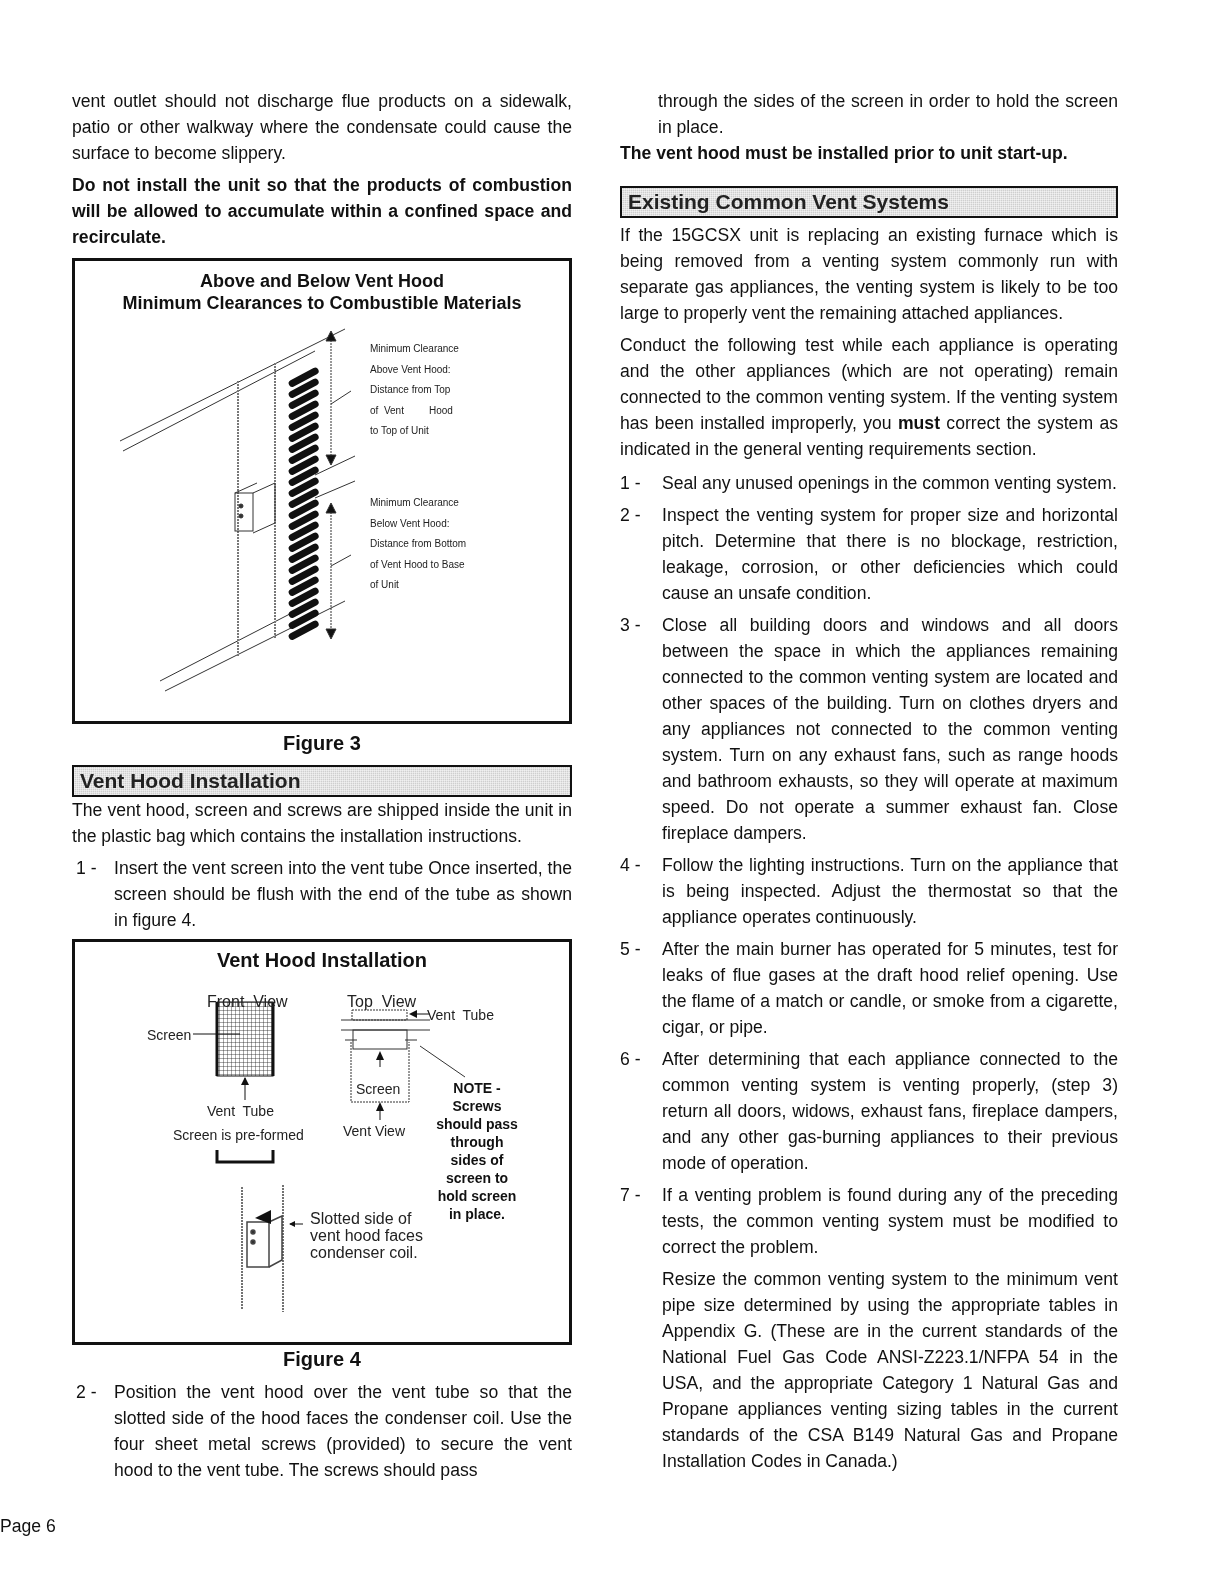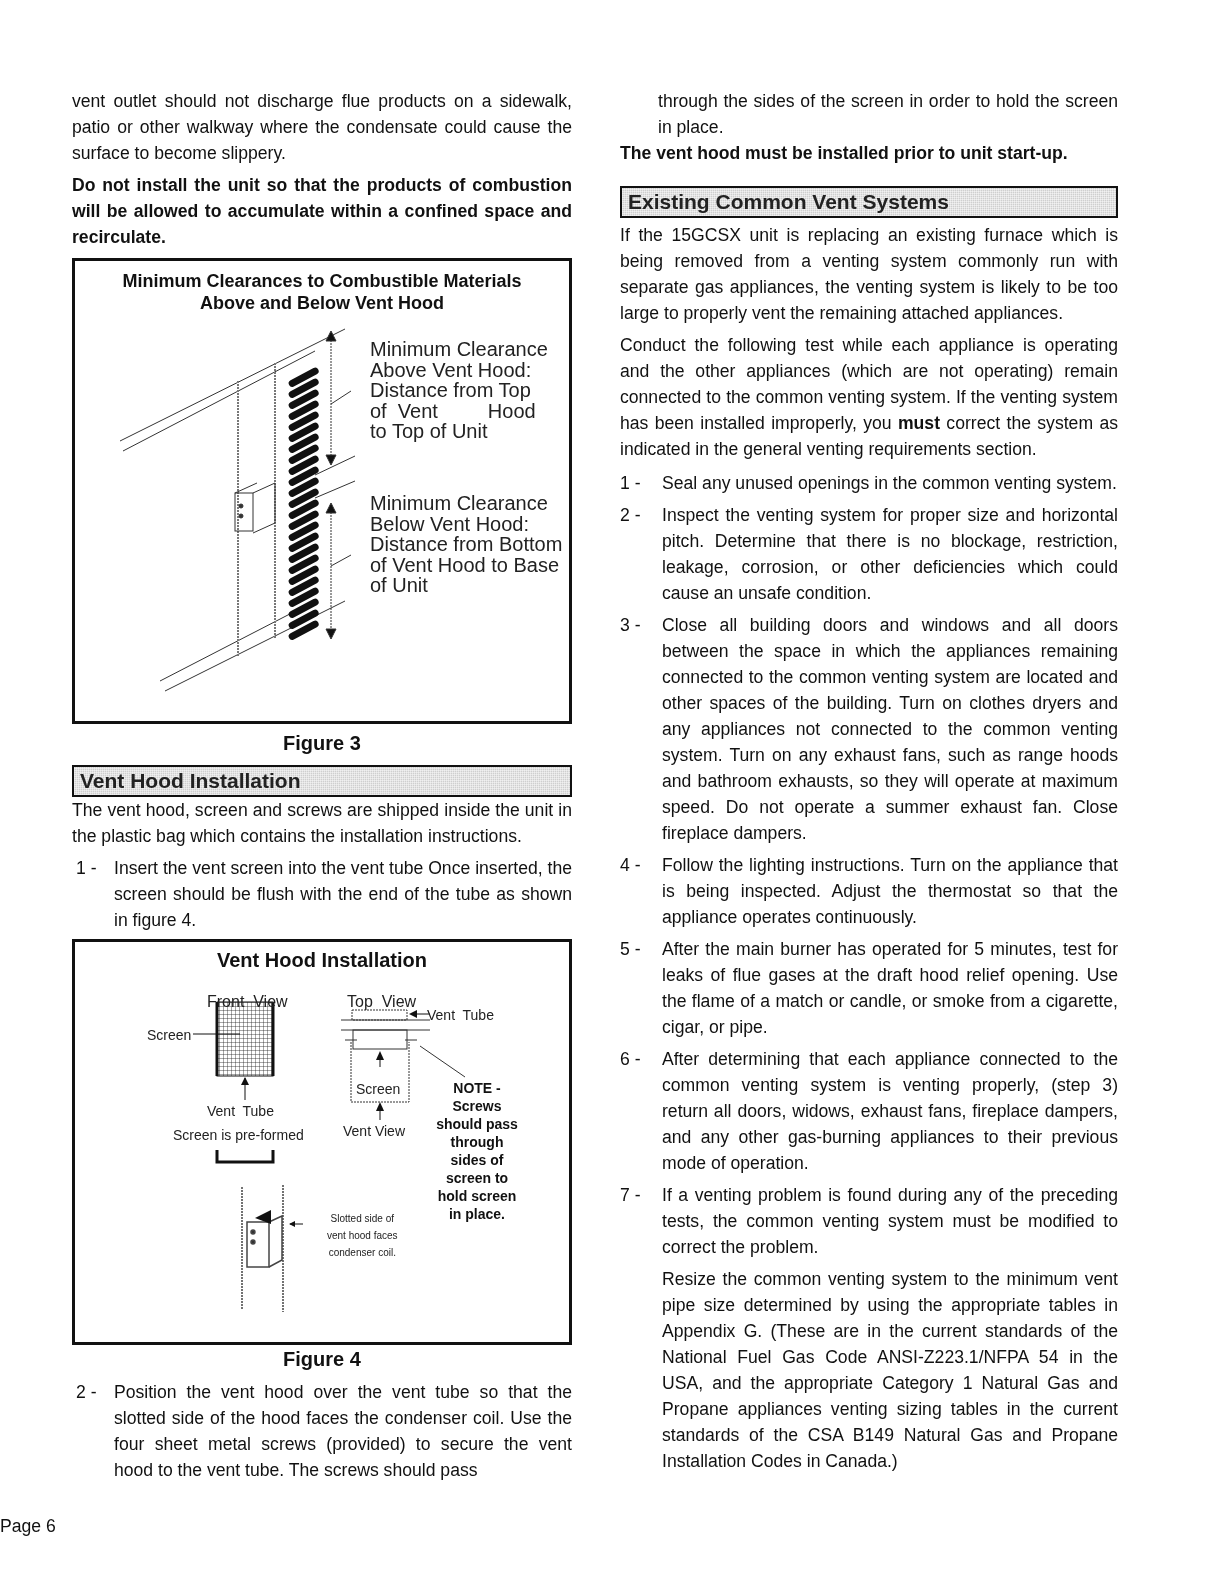--- a/index.html
+++ b/index.html
@@ -17,37 +17,37 @@
     background-image: repeating-linear-gradient(0deg, rgba(255,255,255,0.45) 0 1px, transparent 1px 2px),
                       repeating-linear-gradient(90deg, rgba(255,255,255,0.45) 0 1px, transparent 1px 2px);
     font-weight: bold; font-size: 21px; line-height: 28px; padding: 0 6px; color: #222;
   }
   .fig-box { border: 3px solid #111; position: relative; background: #fff; }
   .fig-caption { text-align: center; font-weight: bold; font-size: 20px; line-height: 28px; }
   .fig-title { text-align: center; font-weight: bold; font-size: 18px; line-height: 22px; }
   .list-item { display: flex; margin-bottom: 6px; }
   .list-num { width: 42px; flex: none; font-size: 17.6px; line-height: 26px; padding-left: 0; }
   .list-text { flex: 1; }
-  .diagram-label { position: absolute; font-size: 20px; line-height: 20.5px; color: #222; }
+  .diagram-label { position: absolute; font-size: 10px; line-height: 20.5px; color: #222; }
   .small-label { position: absolute; font-size: 14px; line-height: 18px; color: #222; }
   .note-label { position: absolute; font-size: 14px; line-height: 18px; font-weight: bold; text-align: center; }
   .page-num { position: absolute; left: 0; right: 0; top: 1516px; text-align: left; font-size: 17.6px; }
   svg { position: absolute; left: 0; top: 0; }
 </style>
 </head>
 <body>
 
 <div class="col col-left">
   <p class="mb6">vent outlet should not discharge flue products on a sidewalk, patio or other walkway where the condensate could cause the surface to become slippery.</p>
   <p class="bold" style="margin-bottom:8px;">Do not install the unit so that the products of combustion will be allowed to accumulate within a confined space and recirculate.</p>
 
   <div class="fig-box" style="height:460px;">
     <div class="fig-title" style="margin-top:9px;">
+      <div>Above and Below Vent Hood</div>
       <div>Minimum Clearances to Combustible Materials</div>
-      <div>Above and Below Vent Hood</div>
     </div>
     <svg width="494" height="454">
 
       <line x1="45" y1="180" x2="270" y2="68" stroke="#333" stroke-width="1"></line>
       <line x1="48" y1="190" x2="240" y2="90" stroke="#333" stroke-width="1"></line>
 
       <line x1="90" y1="430" x2="270" y2="340" stroke="#333" stroke-width="1"></line>
       <line x1="85" y1="420" x2="240" y2="340" stroke="#333" stroke-width="1"></line>
 
       <line x1="163" y1="120" x2="163" y2="395" stroke="#777" stroke-width="2" stroke-dasharray="2,1"></line>
@@ -184,21 +184,21 @@
     <div class="note-label" style="left:342px; top:137px; width:120px;">
       <div>NOTE -</div>
       <div>Screws</div>
       <div>should pass</div>
       <div>through</div>
       <div>sides of</div>
       <div>screen to</div>
       <div>hold screen</div>
       <div>in place.</div>
     </div>
-    <div class="small-label" style="left:252px; top:268px; line-height:17px; font-size:10px;text-align:center;">
+    <div class="small-label" style="left:235px; top:268px; line-height:17px; font-size:16px;">
       <div>Slotted side of</div>
       <div>vent hood faces</div>
       <div>condenser coil.</div>
     </div>
   </div>
   <div class="fig-caption" style="margin-top:0px; margin-bottom:6px;">Figure 4</div>
 
   <div class="list-item">
     <span class="list-num" style="padding-left:4px; width:38px;">2 -</span>
     <p class="list-text">Position the vent hood over the vent tube so that the slotted side of the hood faces the condenser coil. Use the four sheet metal screws (provided) to secure the vent hood to the vent tube. The screws should pass</p>

